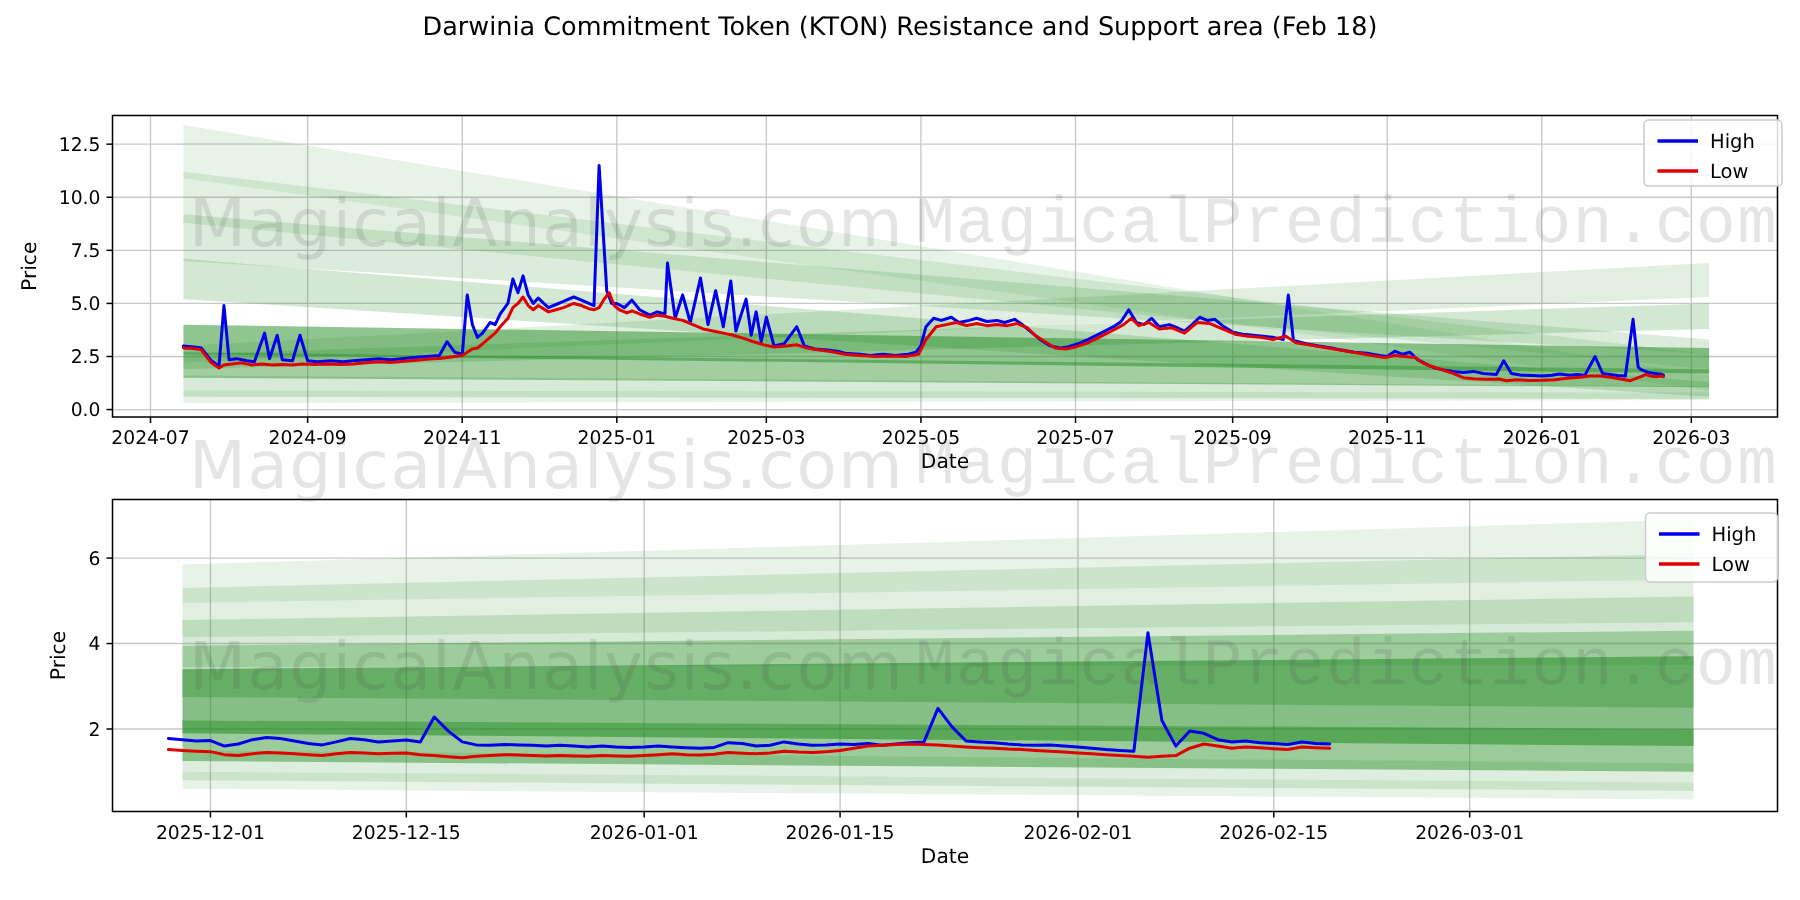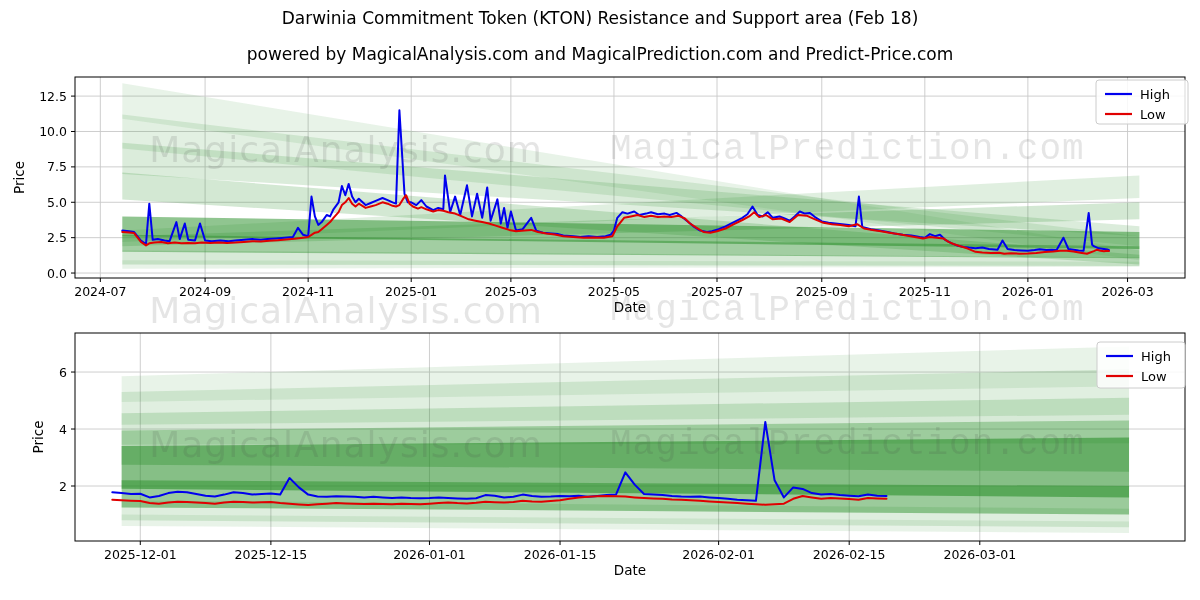--- a/index.html
+++ b/index.html
@@ -4,35 +4,34 @@
 <style>
   html,body { margin:0; padding:0; background:#ffffff; }
   body { width:1200px; height:600px; position:relative; overflow:hidden;
          font-family:"DejaVu Sans","Liberation Sans",sans-serif; }
   .figure { position:absolute; left:0; top:0; width:956px; height:600px; }
   .fig-title { position:absolute; top:8px; left:0; width:1200px; text-align:center;
                font-size:17px; color:#000; }
   .fig-subtitle { position:absolute; top:44px; left:0; width:1200px; text-align:center;
                font-size:17px; color:#000; }
   #charts { position:absolute; left:0; top:0; }
-  .wm { position:absolute; font-size:36px; line-height:44px; color:rgba(70,70,70,0.14);
+  .wm { position:absolute; font-size:44px; line-height:44px; color:rgba(70,70,70,0.14);
         white-space:nowrap; pointer-events:none; text-align:center; letter-spacing:1px; }
   .wm-l { left:126px; width:440px; }
   .wm-r { left:610px; width:452px;font-family:Liberation Mono, monospace; }
   .wm-row1 { top:128px; }
   .wm-row2 { top:289px; }
   .wm-row3 { top:423px; }
   svg text { fill:#000; }
 </style>
 </head>
 <body>
 
 <div class="figure">
   <div class="fig-title">Darwinia Commitment Token (KTON) Resistance and Support area (Feb 18)</div>
-  <div class="fig-subtitle">powered by MagicalAnalysis.com and MagicalPrediction.com and Predict-Price.com</div>
 
   <svg id="charts" width="1200" height="600">
       <g>
         <g stroke="#c8c8c8" stroke-width="0.9">
           <line x1="100.34246575342465" y1="77" x2="100.34246575342465" y2="278"></line>
           <line x1="205.09132420091325" y1="77" x2="205.09132420091325" y2="278"></line>
           <line x1="308.1506849315068" y1="77" x2="308.1506849315068" y2="278"></line>
           <line x1="411.2100456621004" y1="77" x2="411.2100456621004" y2="278"></line>
           <line x1="510.8904109589041" y1="77" x2="510.8904109589041" y2="278"></line>
           <line x1="613.9497716894977" y1="77" x2="613.9497716894977" y2="278"></line>

